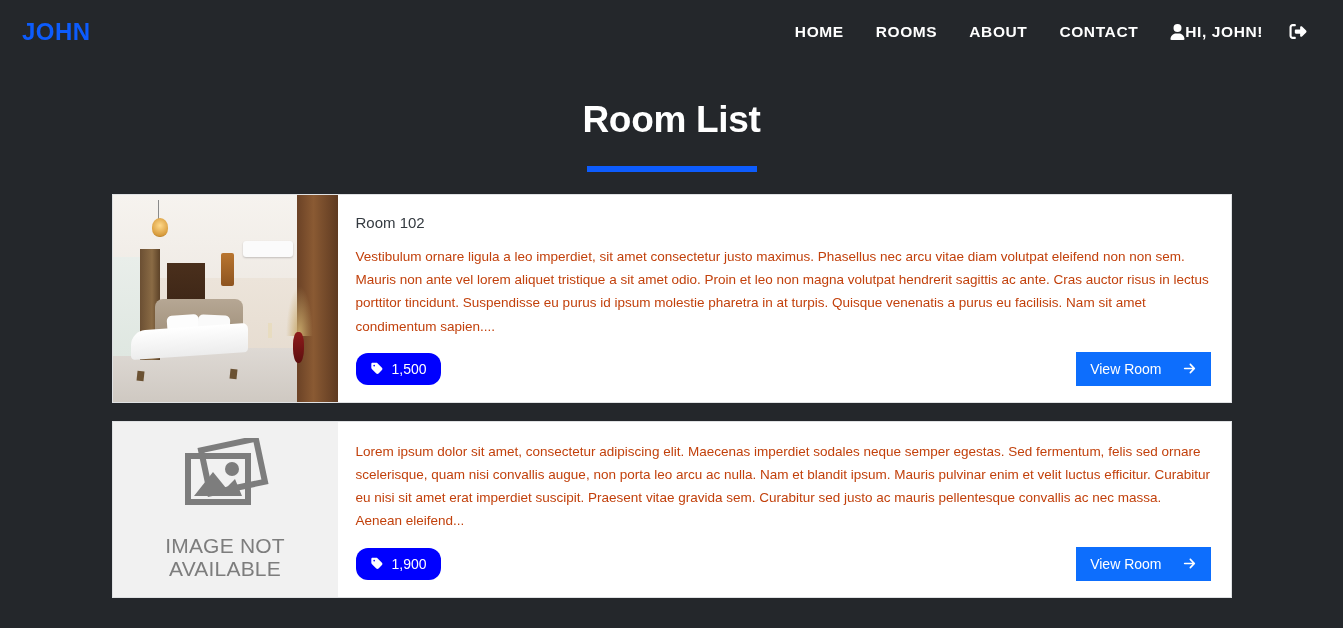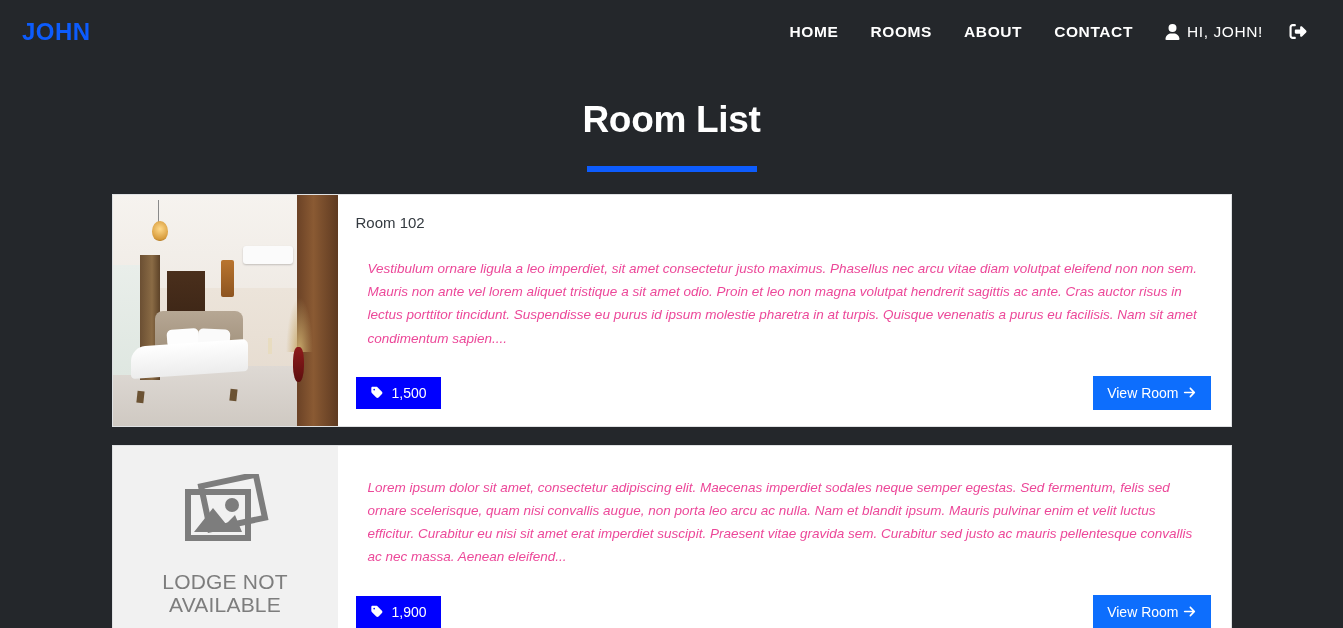--- a/index.html
+++ b/index.html
@@ -39,27 +39,26 @@
     font-size: 15.5px;
     font-weight: bold;
     letter-spacing: 0.6px;
     text-decoration: none;
     padding: 8px 16px;
     white-space: nowrap;
   }
   .nav-user {
     color: #ffffff;
     font-size: 15.5px;
-    font-weight: normal;
+    font-weight: bold;
     letter-spacing: 0.6px;
     text-decoration: none;
     padding: 8px 12px 8px 16px;
     display: flex;
     align-items: center;
-    gap: 7px;
     white-space: nowrap;
   }
   .nav-logout {
     padding: 8px 14px 8px 14px;
     display: flex;
     align-items: center;
   }
   .icon-svg { display: block; }
 
   
@@ -184,53 +183,53 @@
     min-width: 0;
   }
   .room-name {
     color: #343a40;
     font-size: 15px;
     font-weight: normal;
     margin: 0 0 12px 0;
     line-height: 1.3;
   }
   .room-desc {
-    color: #ec4899;
+    color: #c2410c;
     font-size: 13.5px;
-    font-style: italic;
     line-height: 1.72;
-    margin: 12px;
+    margin: 0;
   }
   .card-footer {
     margin-top: auto;
     padding-top: 14px;
     display: flex;
     align-items: center;
     justify-content: space-between;
   }
   .price-badge {
     background: #0000ff;
     color: #ffffff;
     font-size: 14px;
     padding: 9px 14px;
     display: inline-flex;
     align-items: center;
     gap: 8px;
     line-height: 1;
+    border-radius: 12px;
   }
   .view-btn {
     background: #0d6efd;
     color: #ffffff;
     border: none;
     font-size: 14px;
     font-family: "Liberation Sans", sans-serif;
     padding: 10px 14px;
     display: inline-flex;
     align-items: center;
-    gap: 3px;
+    gap: 20px;
     cursor: pointer;
     line-height: 1;
   }
 </style>
 </head>
 <body>
 
 <div class="navbar">
   <a class="brand" href="#">JOHN</a>
 
@@ -326,21 +325,21 @@
               <rect x="30" y="6" width="56" height="44" transform="rotate(-12 58 28)"></rect>
               <rect x="13" y="18" width="60" height="46"></rect>
             </g>
             <g fill="#7d7d7d">
               <polygon points="19,58 38,34 51,50 60,41 67,58"></polygon>
               <circle cx="57" cy="31" r="7"></circle>
             </g>
           </svg>
         </span>
         <div class="placeholder-text">
-          <div>LODGE NOT</div>
+          <div>IMAGE NOT</div>
           <div>AVAILABLE</div>
         </div>
       </div>
     </div>
     <div class="card-body">
       <p class="room-desc">Lorem ipsum dolor sit amet, consectetur adipiscing elit. Maecenas imperdiet sodales neque semper egestas. Sed fermentum, felis sed ornare scelerisque, quam nisi convallis augue, non porta leo arcu ac nulla. Nam et blandit ipsum. Mauris pulvinar enim et velit luctus efficitur. Curabitur eu nisi sit amet erat imperdiet suscipit. Praesent vitae gravida sem. Curabitur sed justo ac mauris pellentesque convallis ac nec massa. Aenean eleifend...</p>
       <div class="card-footer">
         <span class="price-badge">
           <span>
             <svg class="icon-svg" width="14" height="13" viewBox="0 0 448 512" fill="#ffffff" aria-hidden="true">

